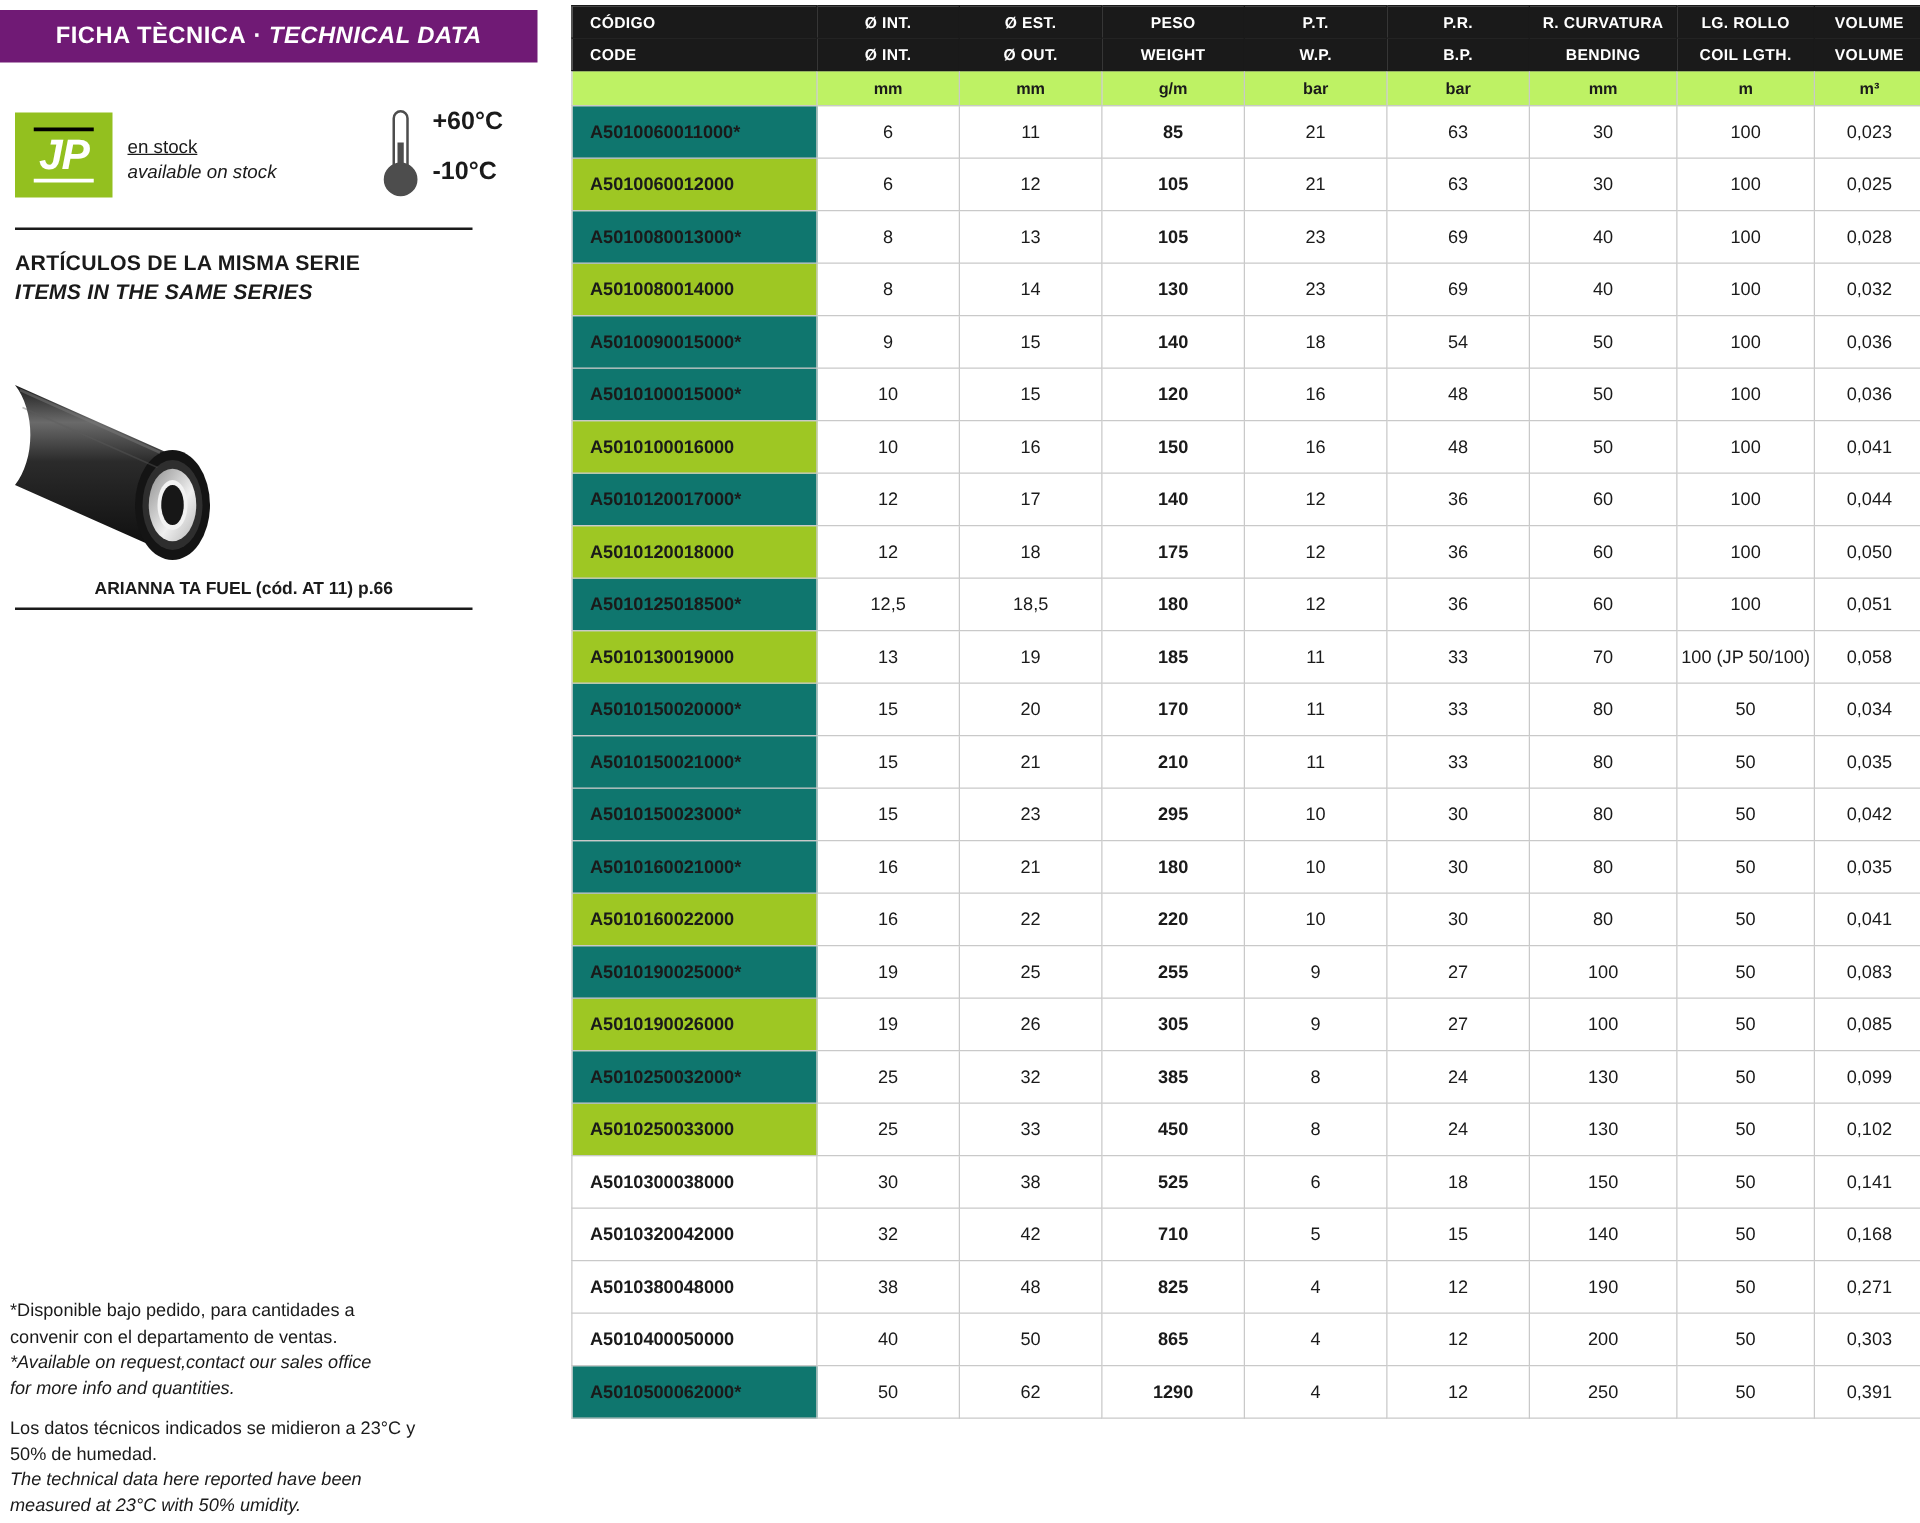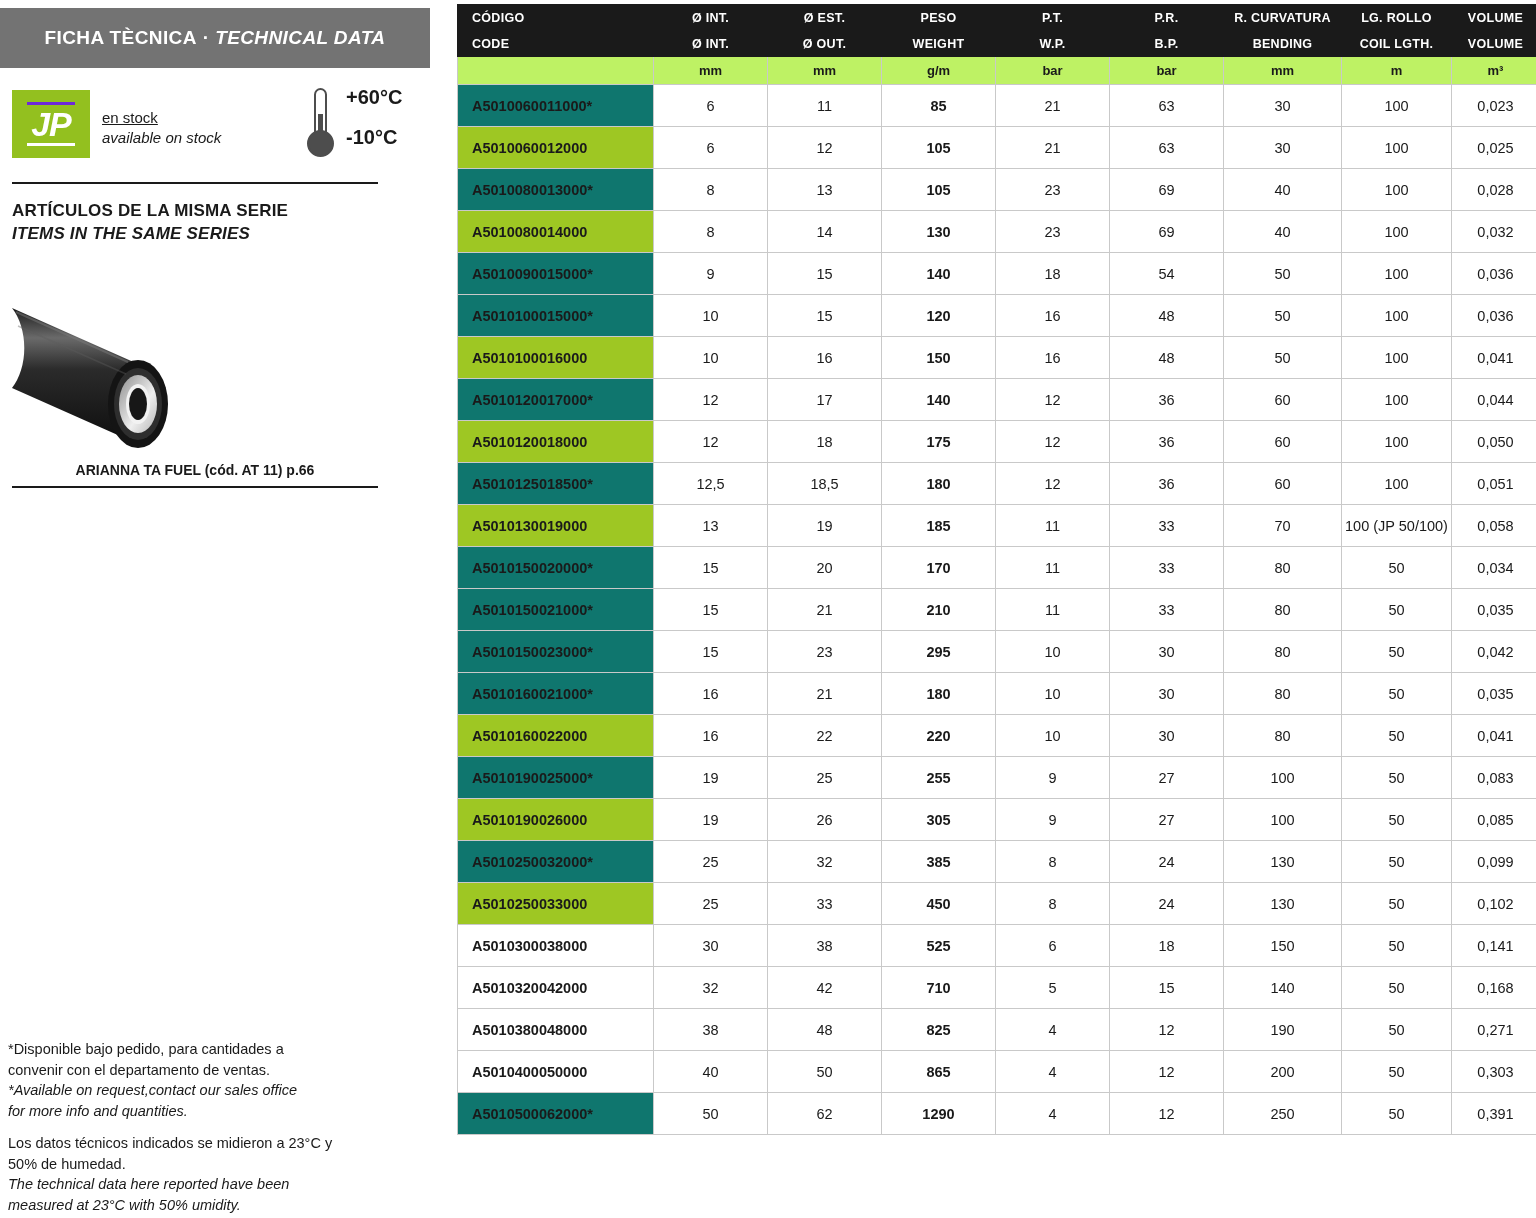--- a/index.html
+++ b/index.html
@@ -14,39 +14,39 @@
   .page { position: relative; width: 1536px; height: 1218px; }
 
   
   .left {
     position: absolute; left: 0; top: 0;
     width: 440px; height: 1218px;
     background: #ffffff;
   }
   .title-bar {
     position: absolute; left: 0; top: 8px;
-    width: 430px; height: 60px;
-    background: #737373;
+    width: 430px; height: 42px;
+    background: #701a75;
     color: #ffffff;
     display: flex; align-items: center; justify-content: center;
   }
   .title-bar .t1 { font-size: 19px; font-weight: bold; letter-spacing: .4px; }
   .title-bar .t2 { font-size: 19px; font-weight: bold; letter-spacing: .4px; font-style: italic; }
   .title-bar .dot { font-size: 19px; font-weight: bold; margin: 0 6px; }
 
   .jp-block { position: absolute; left: 12px; top: 90px; display: flex; align-items: flex-start; }
   .jp-logo {
     width: 78px; height: 68px; background: #93c01f;
     display: flex; align-items: center; justify-content: center;
     position: relative;
   }
   .jp-logo span {
     font-size: 34px; font-weight: bold; color: #ffffff;
     font-style: italic; letter-spacing: -1px;
-    border-top: 3px solid #6d28d9; border-bottom: 3px solid #fff;
+    border-top: 3px solid #000000; border-bottom: 3px solid #fff;
     padding: 2px 4px; line-height: 1;
   }
   .jp-text { margin-left: 12px; margin-top: 18px; line-height: 1.35; }
   .jp-text .l1 { font-size: 15px; text-decoration: underline; }
   .jp-text .l2 { font-size: 15px; font-style: italic; }
 
   .thermo { position: absolute; left: 300px; top: 86px; width: 130px; height: 80px; }
   .thermo .stem {
     position: absolute; left: 14px; top: 2px; width: 13px; height: 52px;
     border: 2px solid #4d4d4d; border-radius: 7px 7px 0 0; background: #fff;

